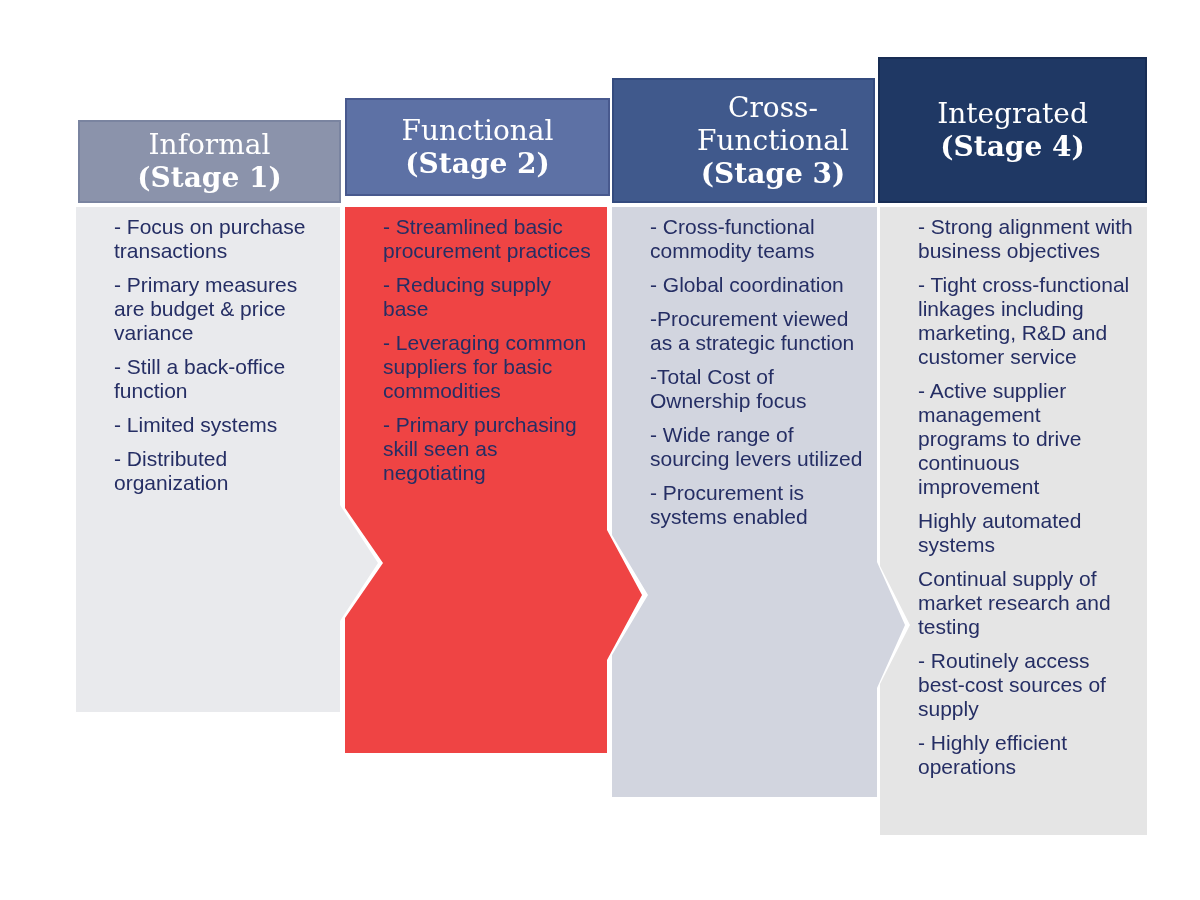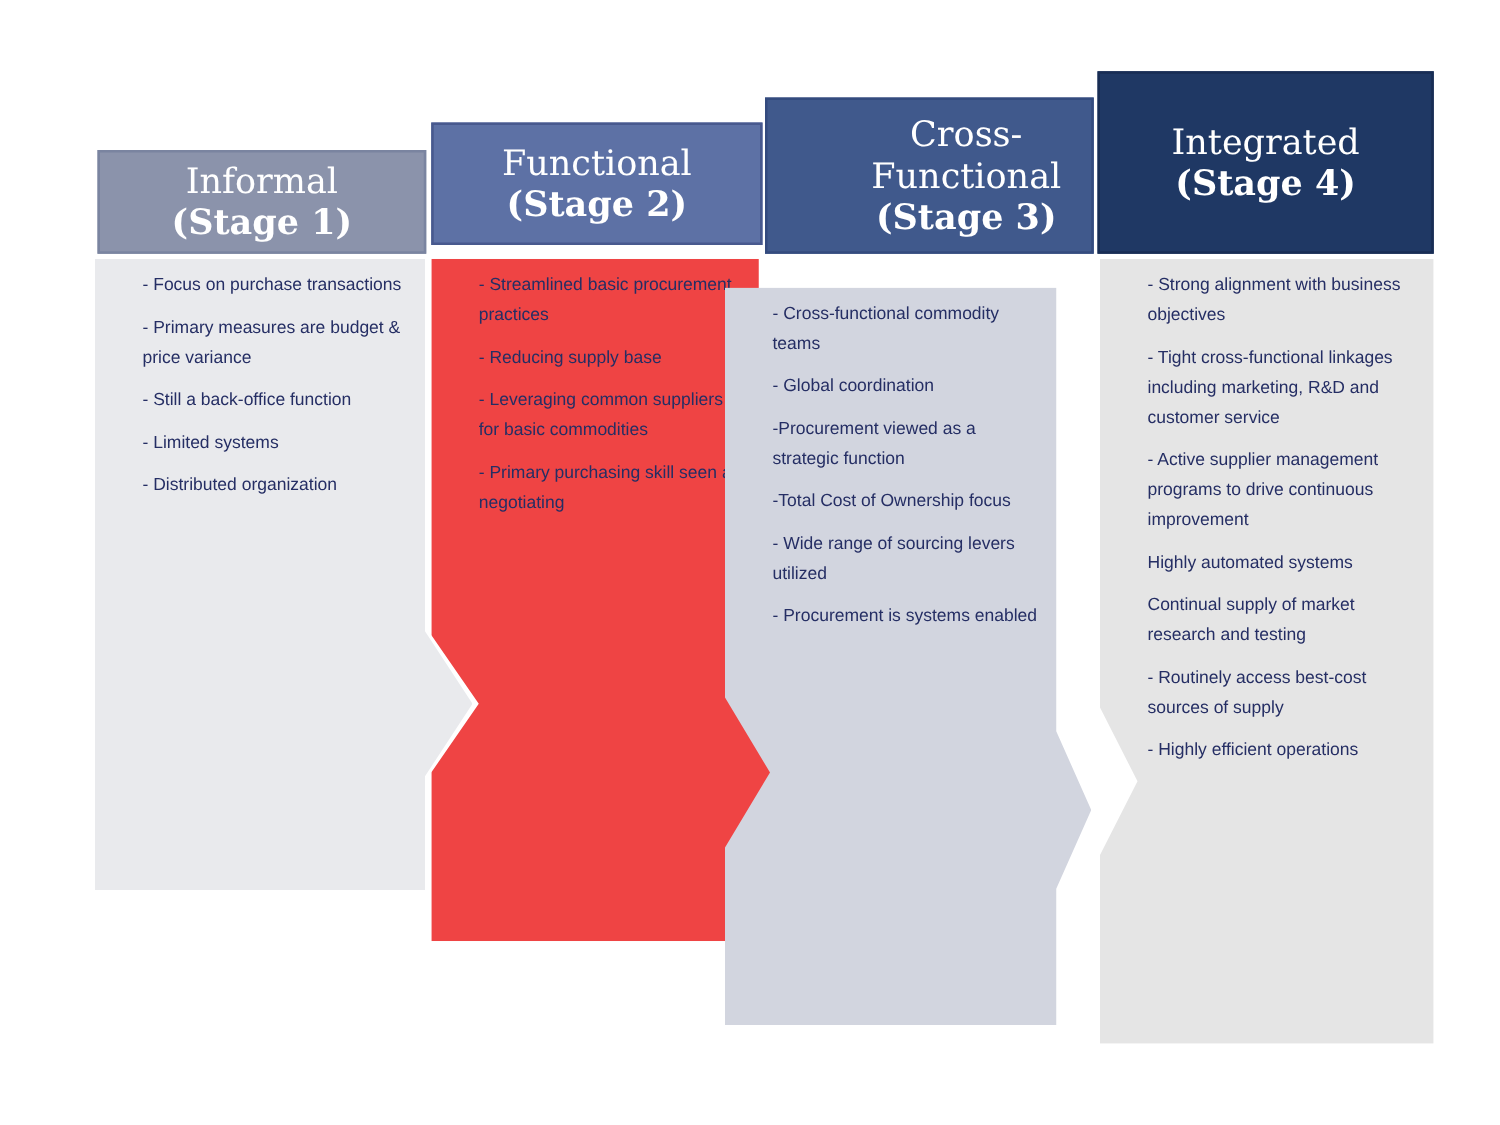--- a/index.html
+++ b/index.html
@@ -35,43 +35,42 @@
   .h3 { left: 612px; top: 78px;  width: 263px; height: 125px; }
   .h4 { left: 878px; top: 57px;  width: 269px; height: 146px; }
   .h3 .stage-name { max-width: 200px; } 
 
   
   .stage-body {
     position: absolute;
     z-index: 1;
     box-sizing: border-box;
     color: var(--body-text, #252E64);
-    font-size: 14px;
+    font-size: 21px;
     line-height: 24px;
     padding: 8px 12px 0 38px;
   }
   .bullet { margin: 0 0 10px 0; }
 
   .b1 {
     left: 76px; top: 207px; width: 302px; height: 505px;
     padding-right: 48px;
     clip-path: polygon(0px 0px, 264px 0px, 264px 298px, 302px 356px, 264px 414px, 264px 505px, 0px 505px);
   }
   .b2 {
     left: 345px; top: 207px; width: 297px; height: 546px;
     padding-right: 45px;
     clip-path: polygon(0px 0px, 262px 0px, 262px 323px, 297px 388px, 262px 453px, 262px 546px,
                        0px 546px, 0px 411px, 38px 356px, 0px 301px);
   }
   .b3 {
-    left: 580px; top: 207px; width: 293px; height: 590px;
+    left: 612px; top: 207px; width: 293px; height: 590px;
     padding-right: 38px;
     clip-path: polygon(0px 0px, 265px 0px, 265px 355px, 293px 418px, 265px 481px, 265px 590px,
                        0px 590px, 0px 448px, 36px 388px, 0px 328px);
-    margin-top: 23px;
   }
   .b4 {
     left: 880px; top: 207px; width: 267px; height: 628px;
     padding-right: 12px;
     clip-path: polygon(0px 0px, 267px 0px, 267px 628px, 0px 628px, 0px 477px, 30px 418px, 0px 359px);
   }
 </style>
 </head>
 <body>
 

